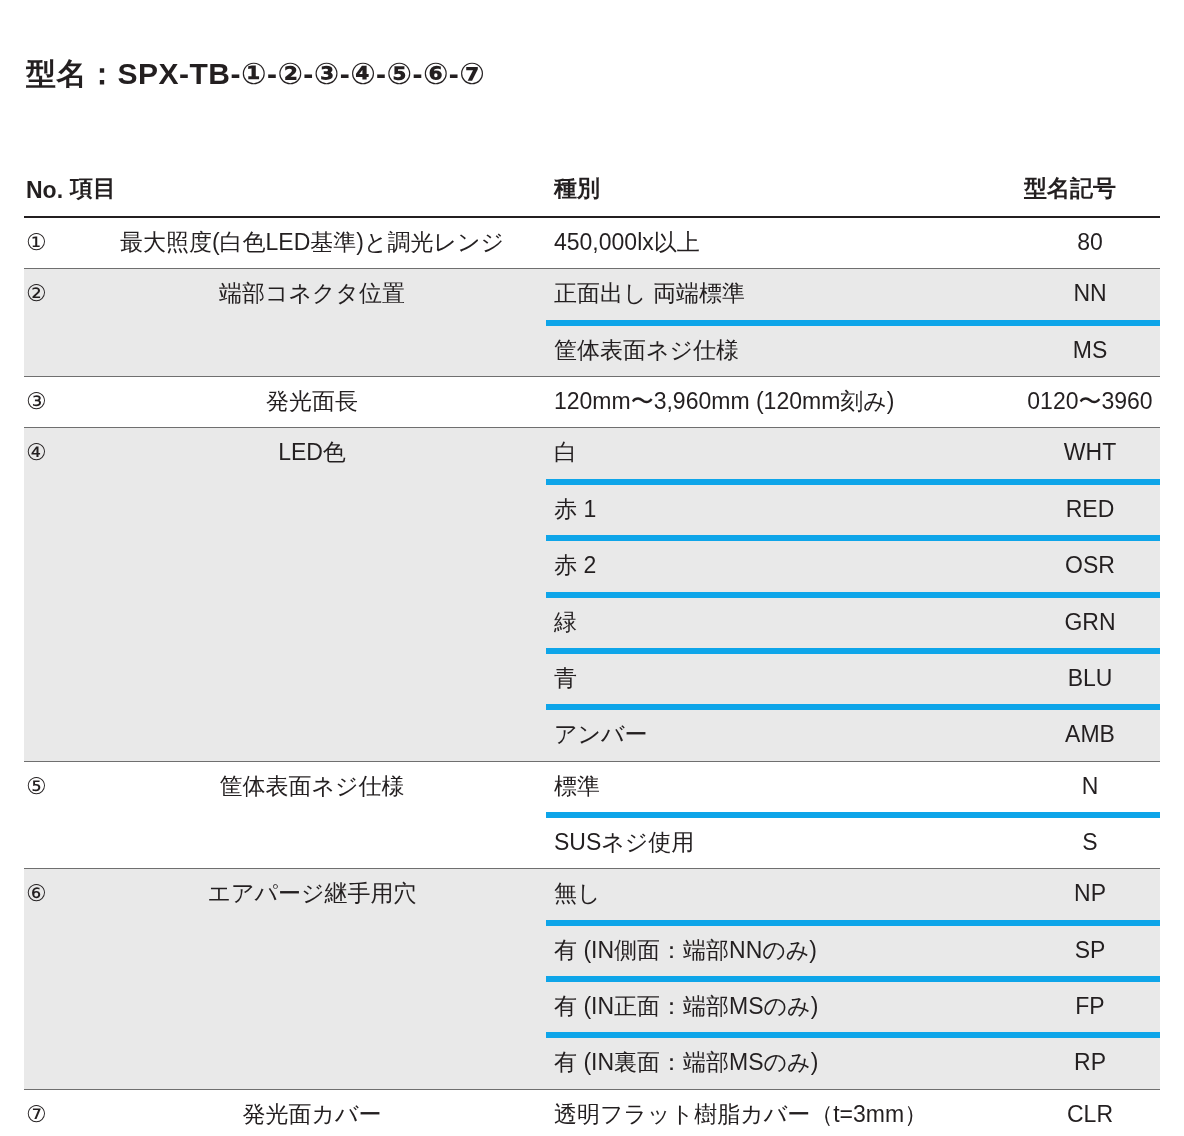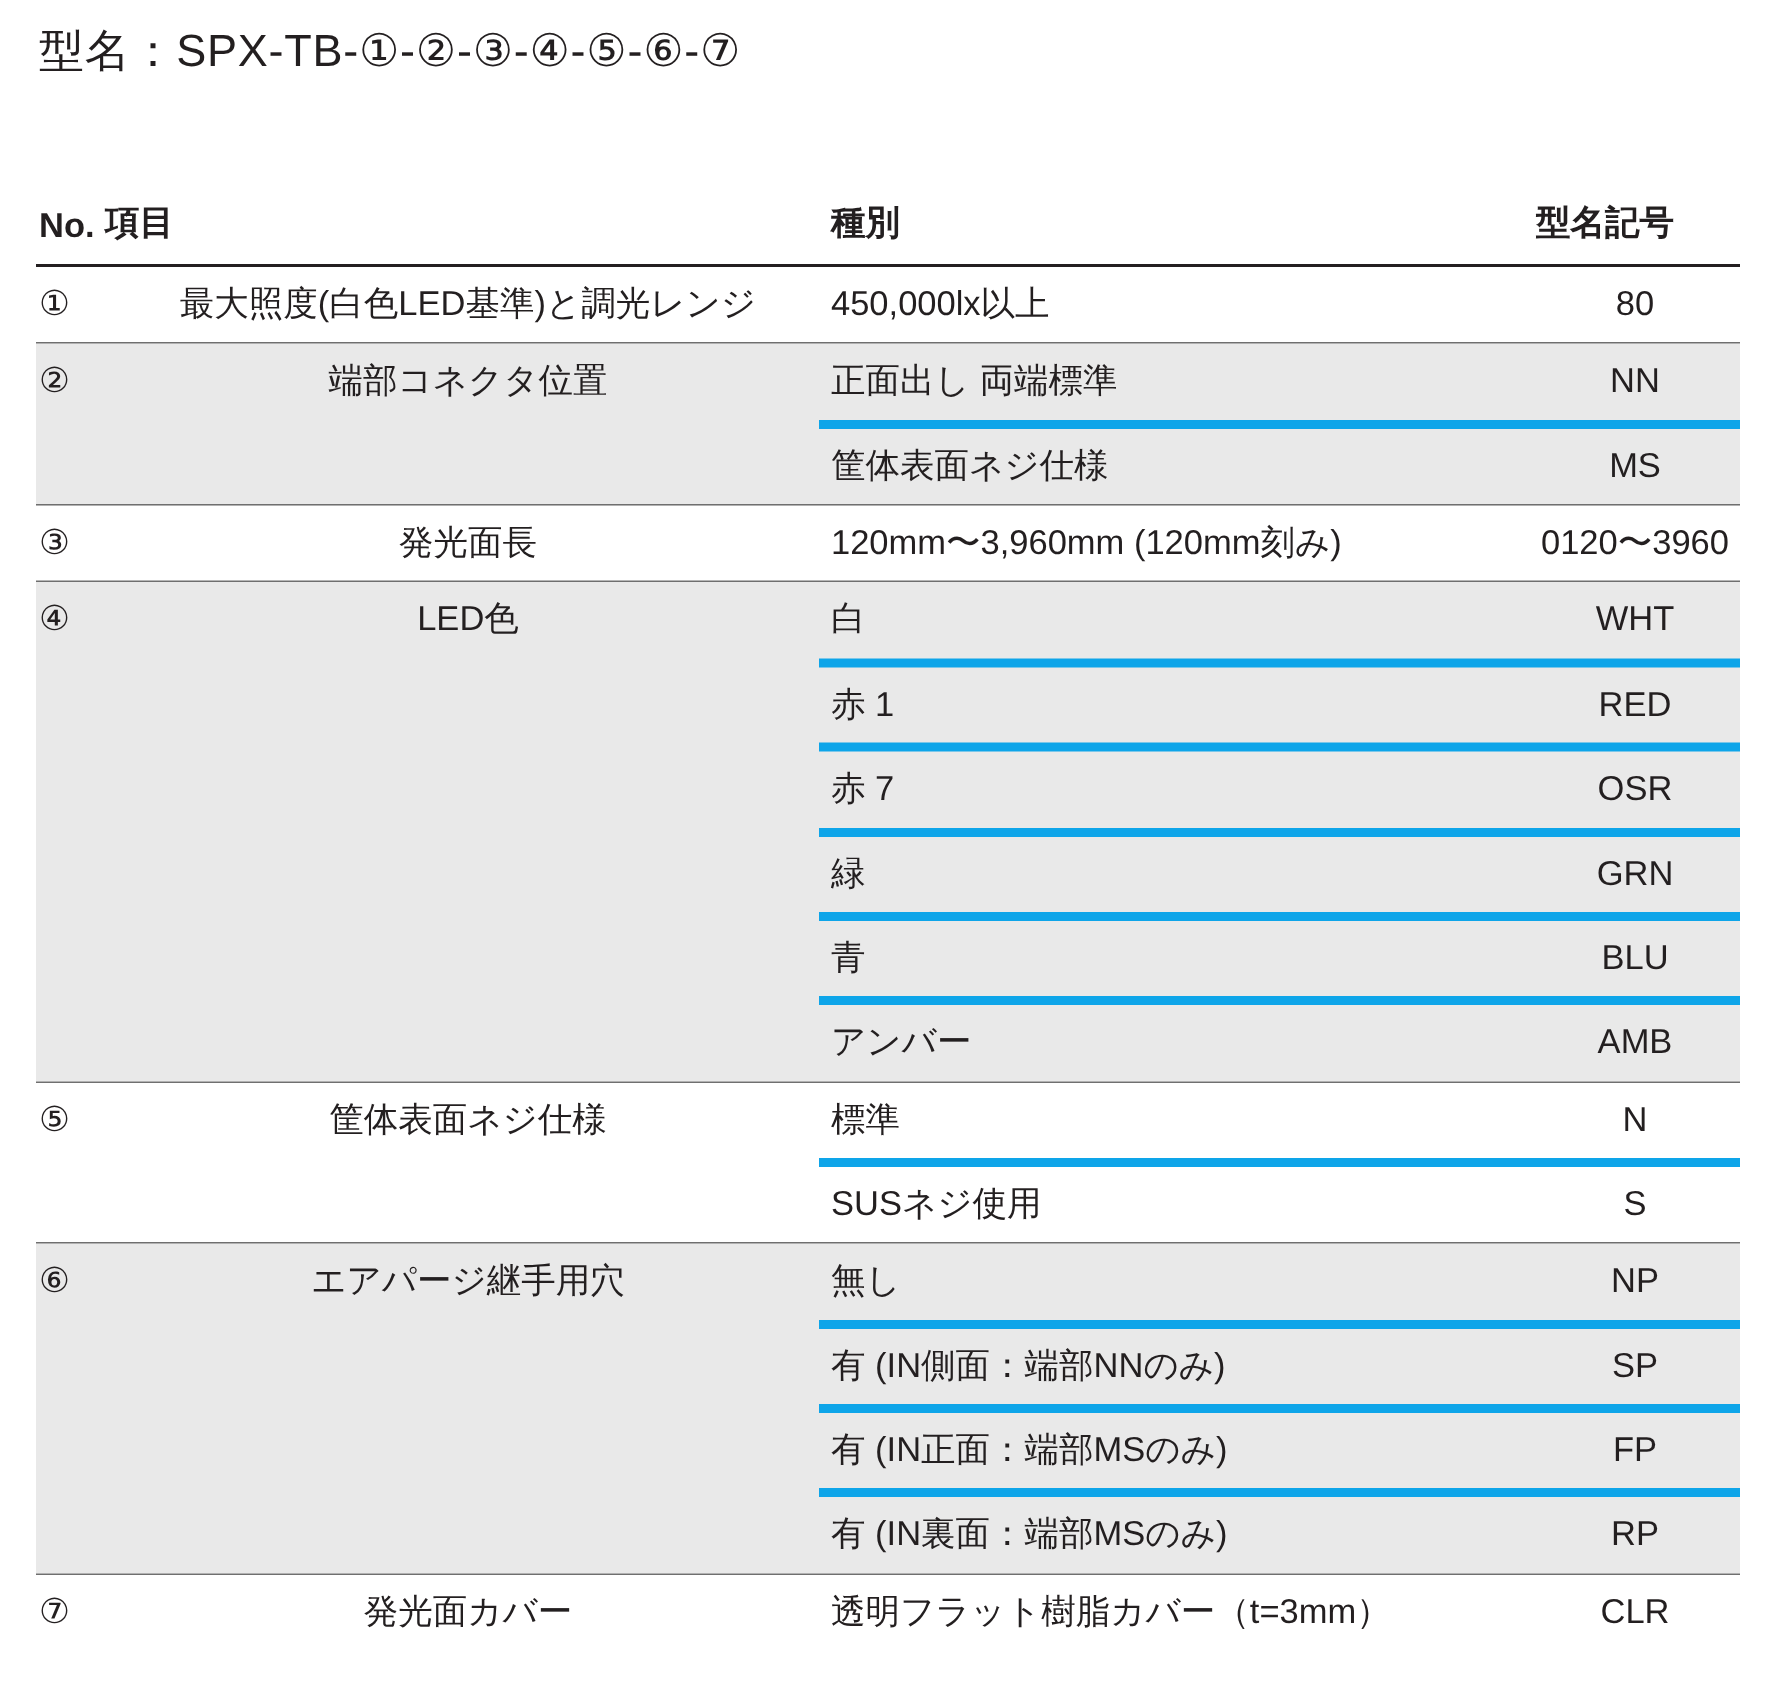--- a/index.html
+++ b/index.html
@@ -16,25 +16,26 @@
   }
   .page {
     position: relative;
     width: 1184px;
     height: 1136px;
     box-sizing: border-box;
     padding: 0 24px;
   }
   .title {
     font-size: 30px;
-    font-weight: normal;
+    font-weight: bold;
     letter-spacing: 0.5px;
     padding-top: 14px;
     padding-left: 2px;
     color: #231f20;
+    margin-top: 40px;
   }
   table.spec {
     margin-top: 68px;
     width: 1136px;
     border-collapse: collapse;
     table-layout: fixed;
   }
   table.spec col.c-no    { width: 46px; }
   table.spec col.c-item  { width: 476px; }
   table.spec col.c-kind  { width: 470px; }
@@ -144,21 +145,21 @@
           <td class="no merged" rowspan="6">④</td>
           <td class="item merged" rowspan="6">LED色</td>
           <td class="kind">白</td>
           <td class="code">WHT</td>
         </tr>
         <tr class="shade">
           <td class="kind">赤 1</td>
           <td class="code">RED</td>
         </tr>
         <tr class="shade">
-          <td class="kind">赤 7</td>
+          <td class="kind">赤 2</td>
           <td class="code">OSR</td>
         </tr>
         <tr class="shade">
           <td class="kind">緑</td>
           <td class="code">GRN</td>
         </tr>
         <tr class="shade">
           <td class="kind">青</td>
           <td class="code">BLU</td>
         </tr>

